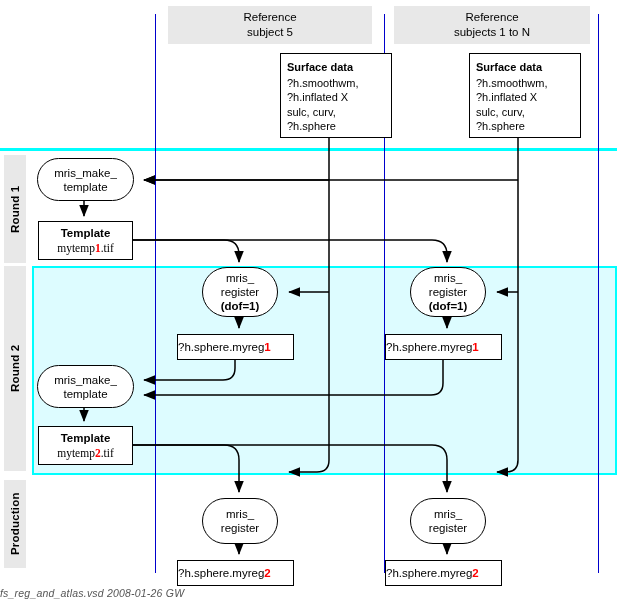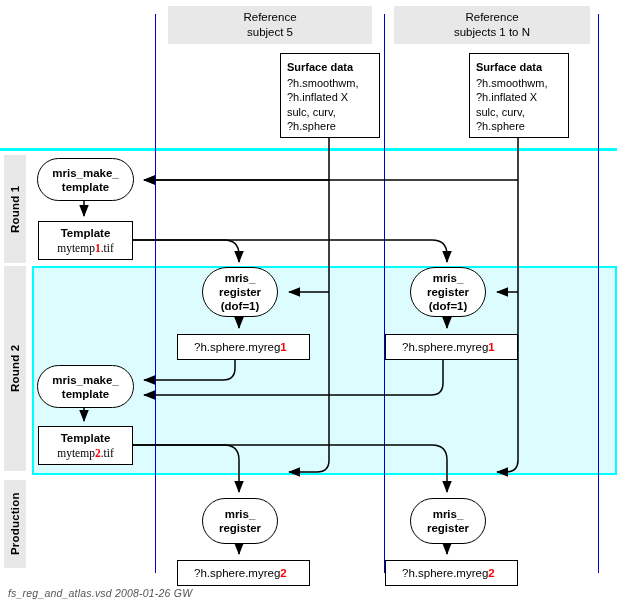--- a/index.html
+++ b/index.html
@@ -29,35 +29,35 @@
   .vrule{position:absolute;width:1px;background:#0000cc;}
   .cyanline{position:absolute;height:3px;background:#00ffff;}
   .cyanbox{position:absolute;background:#ddfcff;border:2px solid #00ffff;}
 
   
   .oval{
     position:absolute;border:1.4px solid #000;border-radius:999px;background:#fff;
     display:flex;flex-direction:column;align-items:center;justify-content:center;
     text-align:center;font-size:11.5px;line-height:14px;color:#000;
   }
-  .oval .l1,.oval .l2{font-weight:bold;}
+  .oval .l1,.oval .l2{font-weight:normal;}
   .oval .l3{font-weight:bold;}
   .rect{
     position:absolute;border:1.4px solid #000;background:#fff;
     display:flex;flex-direction:column;align-items:center;justify-content:center;
     text-align:center;font-size:11.5px;line-height:15px;color:#000;
   }
-  .rect.left{align-items:flex-start;padding-left:16px;}
+  .rect.left{align-items:flex-start;padding-left:0;}
   .rect .ttl{font-weight:bold;}
   .rect .sub{font-weight:normal;font-family:Liberation Serif, serif;}
   .red{color:#ff0000;font-weight:bold;}
 
   .srfbox{
     position:absolute;border:1.4px solid #000;background:#fff;
-    padding:6px 0 0 6px;font-size:11px;line-height:14.5px;color:#000;
+    padding:6px 12px 0 6px;font-size:11px;line-height:14.5px;color:#000;
   }
   .srfbox .hd{font-weight:bold;display:block;margin-bottom:1px;}
 
   .caption{
     position:absolute;font-size:10.5px;font-style:italic;color:#555;
     letter-spacing:.2px;
   }
   svg{position:absolute;left:0;top:0;overflow:visible;}
 </style>
 </head>
@@ -205,16 +205,16 @@
     <div class="rect left" style="left:177px;top:560px;width:115px;height:24px;">
       <span><span>?h.sphere.myreg</span><span class="red">2</span></span>
     </div>
 
     <div class="rect left" style="left:385px;top:560px;width:115px;height:24px;">
       <span><span>?h.sphere.myreg</span><span class="red">2</span></span>
     </div>
   </div>
 
   <div class="layer-top">
-    <div class="caption" style="left:8px;top:587px;">fs_reg_and_atlas.vsd  2008-01-26 GW</div>
+    <div class="caption" style="left:0;top:587px;">fs_reg_and_atlas.vsd  2008-01-26 GW</div>
   </div>
 
 </div>
 
 </body></html>

